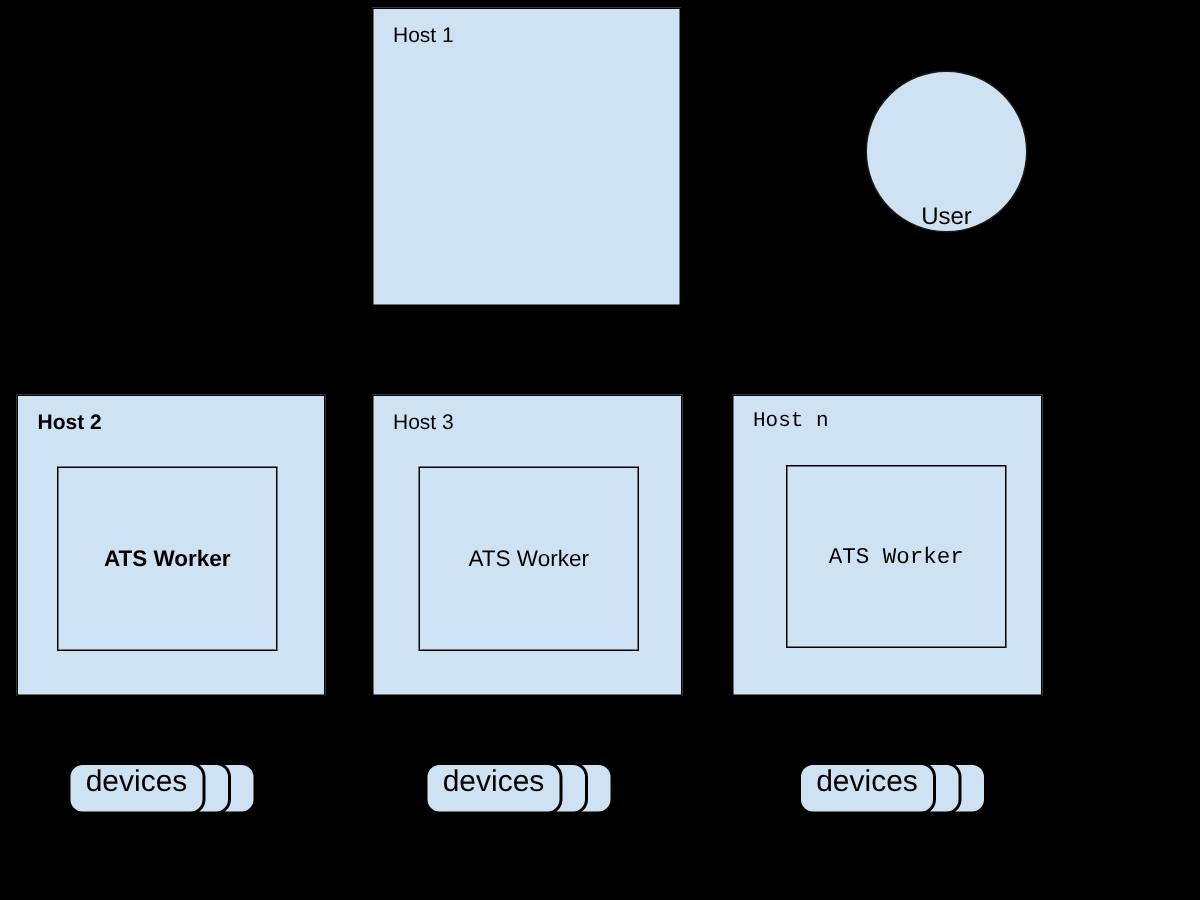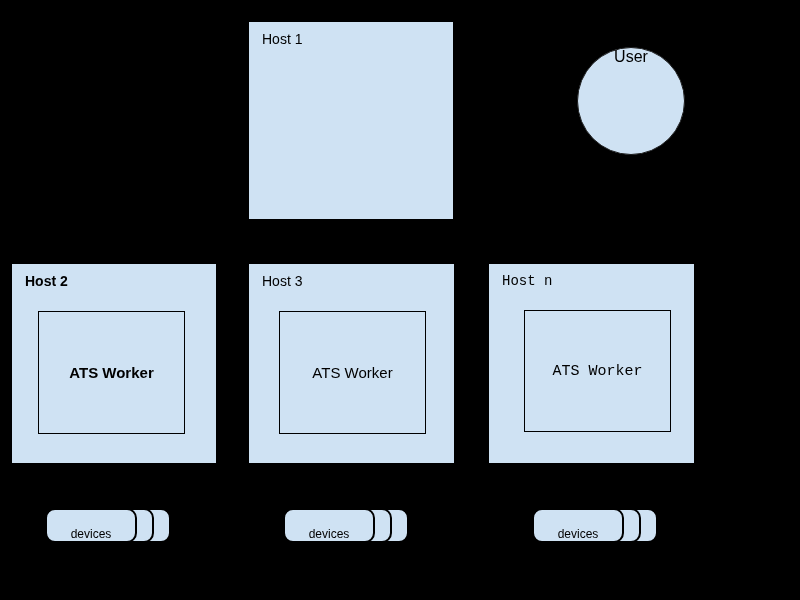--- a/index.html
+++ b/index.html
@@ -23,48 +23,48 @@
   }
   .host-label{
     position:absolute;top:9px;left:13px;font-size:14px;color:var(--text);
     white-space:nowrap;
   }
   .inner-box{
     position:absolute;background:var(--fill);border:1px solid var(--stroke);
     box-sizing:border-box;display:flex;align-items:center;justify-content:center;
     font-size:15px;color:var(--text);text-align:center;
   }
-  #host1{left:248px;top:21px;width:206px;height:199px;}
+  #host1{left:248px;top:5px;width:206px;height:199px;}
   #host1 .inner-box{left:31px;top:35px;width:137px;height:132px;}
   #host2{left:11px;top:263px;width:206px;height:201px;font-weight:bold;}
   #host2 .inner-box{left:26px;top:47px;width:147px;height:123px;}
   #host3{left:248px;top:263px;width:207px;height:201px;}
   #host3 .inner-box{left:30px;top:47px;width:147px;height:123px;}
   #hostn{left:488px;top:263px;width:207px;height:201px;font-family:Liberation Mono, monospace;}
   #hostn .inner-box{left:35px;top:46px;width:147px;height:122px;}
   
   .user-circle{
     position:absolute;left:577px;top:47px;width:108px;height:108px;
     border-radius:50%;background:var(--fill);border:1px solid #1a1a1a;
-    box-sizing:border-box;display:flex;align-items:flex-start;justify-content:center;
+    box-sizing:border-box;display:flex;align-items:flex-end;justify-content:center;
     font-size:16px;color:var(--text);
   }
   
   .devices-stack{
     position:absolute;width:126px;height:35px;
   }
   .devices-layer{
     position:absolute;top:0;width:92px;height:35px;background:var(--fill);
     border:2px solid var(--stroke);border-radius:10px;box-sizing:border-box;
   }
   .devices-layer.back{left:34px;}
   .devices-layer.mid{left:17px;}
   .devices-layer.front{
-    left:0;display:flex;align-items:flex-end;justify-content:center;
-    font-size:12px;color:var(--text);
+    left:0;display:flex;align-items:flex-start;justify-content:center;
+    font-size:20px;color:var(--text);
   }
   #devices1{left:45px;top:508px;}
   #devices2{left:283px;top:508px;}
   #devices3{left:532px;top:508px;}
 </style>
 </head>
 <body>
 
 <div class="canvas">
 

